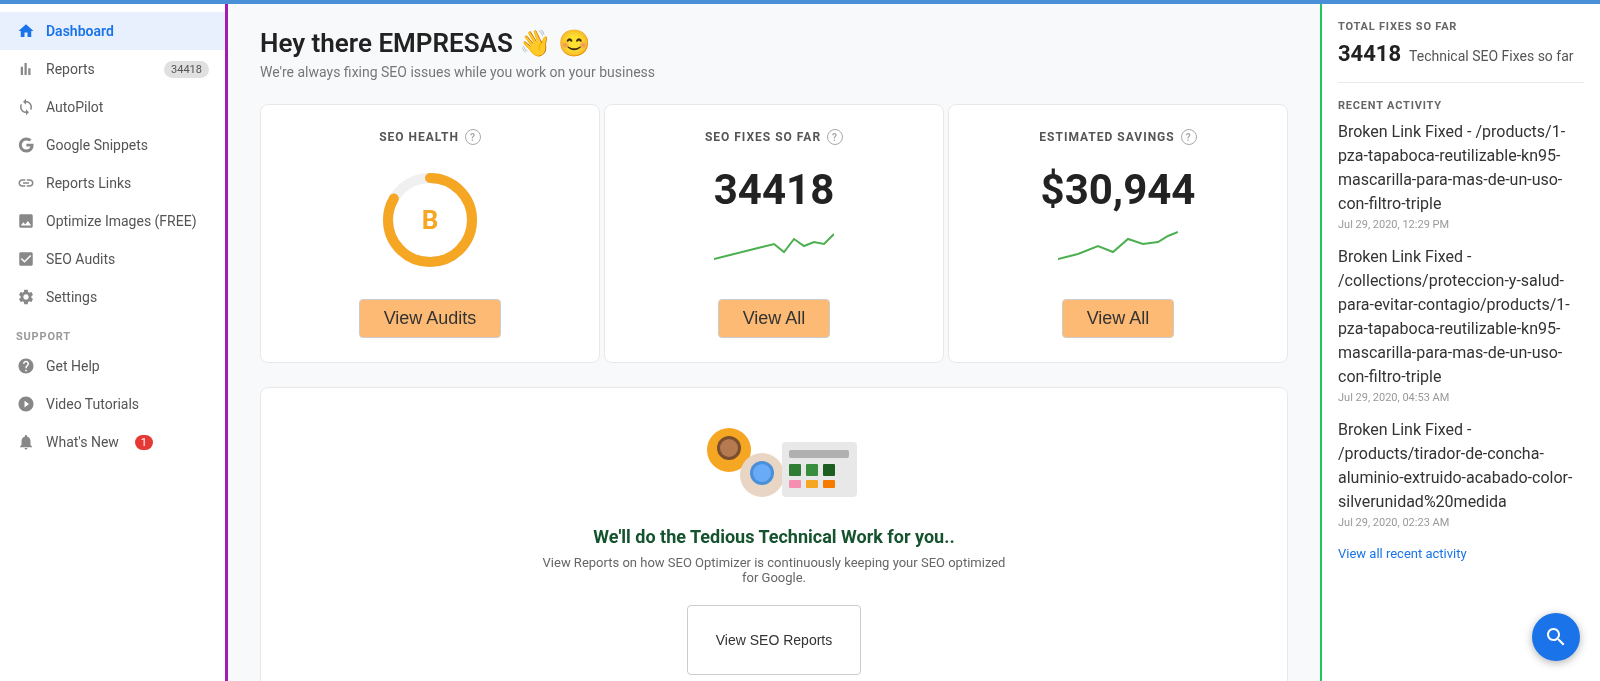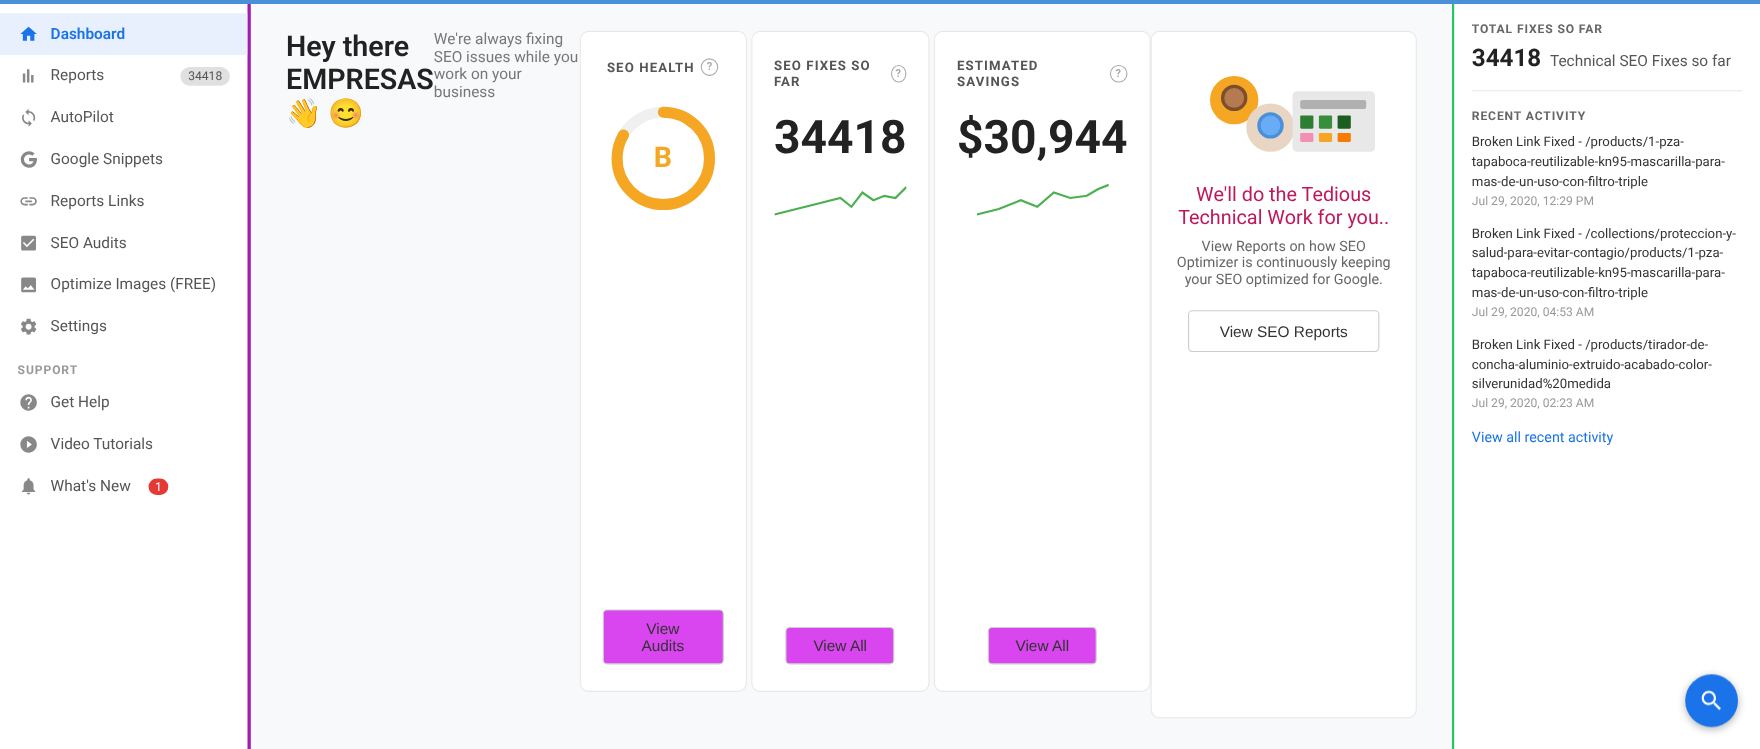--- a/index.html
+++ b/index.html
@@ -11,21 +11,21 @@
     
     .sidebar { width: 228px; background: #fff; border-right: 3px solid #a21caf; display: flex; flex-direction: column; padding-top: 12px; flex-shrink: 0; height: 681px; overflow-y: auto; }
     .sidebar-nav-item { display: flex; align-items: center; gap: 10px; padding: 9px 16px; cursor: pointer; color: #555; font-size: 14px; text-decoration: none; }
     .sidebar-nav-item.active { color: #1a73e8; background: #e8f0fe; font-weight: 600; }
     .sidebar-nav-item .icon { width: 20px; height: 20px; display: flex; align-items: center; justify-content: center; flex-shrink: 0; }
     .sidebar-nav-item .badge { background: #e0e0e0; color: #555; font-size: 11px; padding: 2px 7px; border-radius: 10px; margin-left: auto; }
     .sidebar-section-label { font-size: 11px; font-weight: 700; color: #999; text-transform: uppercase; letter-spacing: 0.8px; padding: 14px 16px 4px; }
     .sidebar-whats-new .badge-red { background: #e53935; color: #fff; font-size: 11px; padding: 1px 6px; border-radius: 10px; margin-left: 6px; }
 
     
-    .main-content { flex: 1; display: flex; flex-direction: row; overflow-y: auto; padding: 28px 32px; }
+    .main-content { flex: 1; display: flex; flex-direction: column; overflow-y: auto; padding: 28px 32px; }
     .greeting-title { font-size: 26px; font-weight: 600; color: #222; margin-bottom: 6px; }
     .greeting-sub { font-size: 14px; color: #777; margin-bottom: 24px; }
 
     
     .cards-row { display: flex; gap: 4px; margin-bottom: 24px; }
     .card { background: #fff; border: 1px solid #e8e8e8; border-radius: 8px; flex: 1; padding: 24px 20px; display: flex; flex-direction: column; align-items: center; }
     .card-title { font-size: 12px; font-weight: 700; color: #555; letter-spacing: 1px; text-transform: uppercase; display: flex; align-items: center; gap: 6px; margin-bottom: 20px; }
     .card-title .help-icon { width: 16px; height: 16px; border-radius: 50%; border: 1.5px solid #aaa; display: flex; align-items: center; justify-content: center; font-size: 10px; color: #aaa; cursor: pointer; }
 
     
@@ -34,37 +34,37 @@
     .health-circle-label { position: absolute; top: 50%; left: 50%; transform: translate(-50%, -50%); font-size: 26px; font-weight: 700; color: #f5a623; }
 
     
     .card-big-number { font-size: 42px; font-weight: 700; color: #222; margin-bottom: 10px; }
     .card-big-dollar { font-size: 42px; font-weight: 700; color: #222; margin-bottom: 10px; }
 
     
     .sparkline { width: 120px; height: 40px; margin-bottom: 20px; }
 
     
-    .card-btn { border: 1px solid #ccc; background: #d946ef; color: #333; font-size: 14px; padding: 8px 24px; border-radius: 4px; cursor: pointer; margin-top: auto; }
+    .card-btn { border: 1px solid #ccc; background: #fdba74; color: #333; font-size: 18px; padding: 8px 24px; border-radius: 4px; cursor: pointer; margin-top: auto; }
 
     
     .promo-card { background: #fff; border: 1px solid #e8e8e8; border-radius: 8px; padding: 32px 20px; display: flex; flex-direction: column; align-items: center; text-align: center; }
     .promo-illustration { width: 200px; height: 90px; margin-bottom: 16px; position: relative; }
-    .promo-title { font-size: 18px; font-weight: 400; color: #be185d; margin-bottom: 8px; }
+    .promo-title { font-size: 18px; font-weight: 700; color: #14532d; margin-bottom: 8px; }
     .promo-sub { font-size: 13px; color: #666; margin-bottom: 20px; max-width: 480px; }
-    .promo-btn { border: 1px solid #ccc; background: #fff; color: #333; font-size: 14px; padding: 10px 28px; border-radius: 4px; cursor: pointer; text-align: right; }
+    .promo-btn { border: 1px solid #ccc; background: #fff; color: #333; font-size: 14px; padding: 26px 28px; border-radius: 4px; cursor: pointer; text-align: right; }
 
     
     .right-panel { width: 280px; background: #fff; border-left: 2px solid #22c55e; padding: 20px 16px; flex-shrink: 0; overflow-y: auto; height: 681px; }
     .right-panel-section-title { font-size: 11px; font-weight: 700; color: #666; text-transform: uppercase; letter-spacing: 0.8px; margin-bottom: 8px; }
     .total-fixes-number { font-size: 22px; font-weight: 700; color: #222; display: inline; }
     .total-fixes-label { font-size: 14px; color: #555; display: inline; margin-left: 4px; margin-top: 20px; }
     .divider { height: 1px; background: #e8e8e8; margin: 16px 0; }
     .activity-item { margin-bottom: 14px; }
-    .activity-item-text { font-size: 12px; color: #333; line-height: 1.5; }
+    .activity-item-text { font-size: 16px; color: #333; line-height: 1.5; }
     .activity-item-date { font-size: 11px; color: #999; margin-top: 2px; }
     .view-all-link { color: #1a73e8; font-size: 13px; cursor: pointer; text-decoration: none; }
 
     
     .chat-bubble { position: fixed; bottom: 20px; right: 20px; width: 48px; height: 48px; background: #1a73e8; border-radius: 50%; display: flex; align-items: center; justify-content: center; cursor: pointer; box-shadow: 0 2px 8px rgba(0,0,0,0.3); }
     .chat-bubble svg { width: 24px; height: 24px; fill: #fff; }
 
     
     svg { display: block; }
   </style>
@@ -117,33 +117,33 @@
       <svg width="18" height="18" viewBox="0 0 24 24" fill="#888">
           <path d="M17 7h-4v2h4c1.65 0 3 1.35 3 3s-1.35 3-3 3h-4v2h4c2.76 0 5-2.24 5-5s-2.24-5-5-5zm-6 8H7c-1.65 0-3-1.35-3-3s1.35-3 3-3h4V7H7c-2.76 0-5 2.24-5 5s2.24 5 5 5h4v-2zm1-4H8v2h8v-2z"></path>
         </svg>
     </span>
     <span>Reports Links</span>
   </div>
 
   <div class="sidebar-nav-item">
     <span class="icon">
       <svg width="18" height="18" viewBox="0 0 24 24" fill="#888">
+          <path d="M21 19V5c0-1.1-.9-2-2-2H5c-1.1 0-2 .9-2 2v14c0 1.1.9 2 2 2h14c1.1 0 2-.9 2-2zM8.5 13.5l2.5 3.01L14.5 12l4.5 6H5l3.5-4.5z"></path>
+        </svg>
+    </span>
+    <span>Optimize Images (FREE)</span>
+  </div>
+
+  <div class="sidebar-nav-item">
+    <span class="icon">
+      <svg width="18" height="18" viewBox="0 0 24 24" fill="#888">
           <path d="M19 3H5c-1.1 0-2 .9-2 2v14c0 1.1.9 2 2 2h14c1.1 0 2-.9 2-2V5c0-1.1-.9-2-2-2zm-9 14l-5-5 1.41-1.41L10 14.17l7.59-7.59L19 8l-9 9z"></path>
         </svg>
     </span>
     <span>SEO Audits</span>
-  </div>
-
-  <div class="sidebar-nav-item">
-    <span class="icon">
-      <svg width="18" height="18" viewBox="0 0 24 24" fill="#888">
-          <path d="M21 19V5c0-1.1-.9-2-2-2H5c-1.1 0-2 .9-2 2v14c0 1.1.9 2 2 2h14c1.1 0 2-.9 2-2zM8.5 13.5l2.5 3.01L14.5 12l4.5 6H5l3.5-4.5z"></path>
-        </svg>
-    </span>
-    <span>Optimize Images (FREE)</span>
   </div>
 
   <div class="sidebar-nav-item">
     <span class="icon">
       <svg width="18" height="18" viewBox="0 0 24 24" fill="#888">
           <path d="M19.14 12.94c.04-.3.06-.61.06-.94 0-.32-.02-.64-.07-.94l2.03-1.58c.18-.14.23-.41.12-.61l-1.92-3.32c-.12-.22-.37-.29-.59-.22l-2.39.96c-.5-.38-1.03-.7-1.62-.94l-.36-2.54c-.04-.24-.24-.41-.48-.41h-3.84c-.24 0-.43.17-.47.41l-.36 2.54c-.59.24-1.13.57-1.62.94l-2.39-.96c-.22-.08-.47 0-.59.22L2.74 8.87c-.12.21-.08.47.12.61l2.03 1.58c-.05.3-.09.63-.09.94s.02.64.07.94l-2.03 1.58c-.18.14-.23.41-.12.61l1.92 3.32c.12.22.37.29.59.22l2.39-.96c.5.38 1.03.7 1.62.94l.36 2.54c.05.24.24.41.48.41h3.84c.24 0 .44-.17.47-.41l.36-2.54c.59-.24 1.13-.56 1.62-.94l2.39.96c.22.08.47 0 .59-.22l1.92-3.32c.12-.22.07-.47-.12-.61l-2.01-1.58zM12 15.6c-1.98 0-3.6-1.62-3.6-3.6s1.62-3.6 3.6-3.6 3.6 1.62 3.6 3.6-1.62 3.6-3.6 3.6z"></path>
         </svg>
     </span>
     <span>Settings</span>
   </div>

